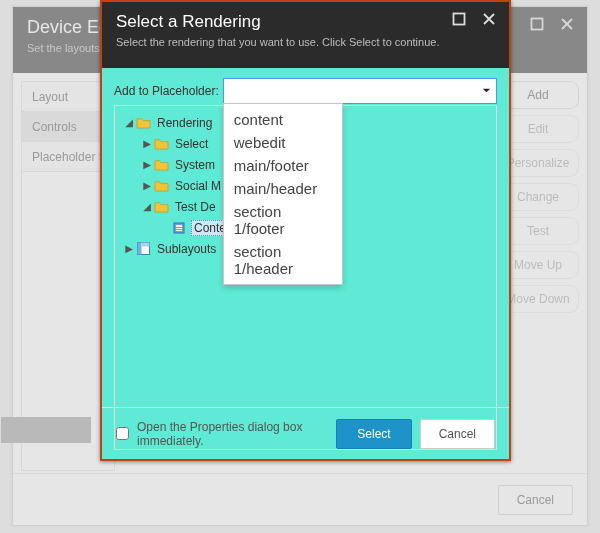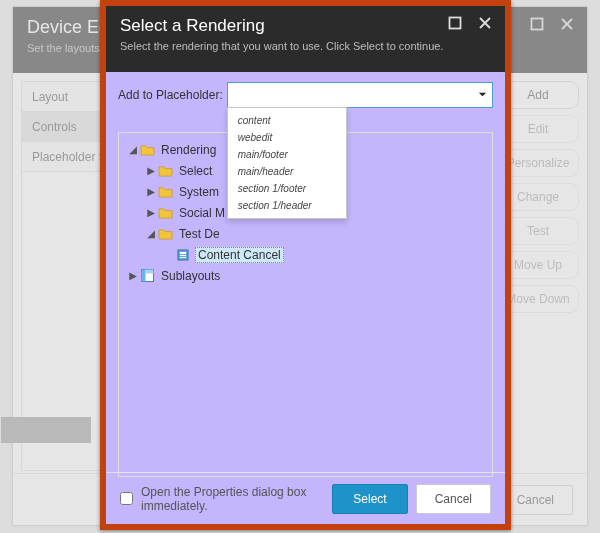--- a/index.html
+++ b/index.html
@@ -18,33 +18,33 @@
   .tab.selected{background:#e3e3e3;}
   .right-buttons{position:absolute;right:0;top:0;width:82px;display:flex;flex-direction:column;gap:6px;}
   .r-btn{height:28px;border:1px solid #d6d6d6;background:#fff;font-size:12px;color:#555;border-radius:9px;cursor:pointer;}
   .r-btn.dim{opacity:.55;cursor:default;}
   .back-footer{position:absolute;left:0;right:0;bottom:0;height:52px;border-top:1px solid #e2e2e2;display:flex;align-items:center;justify-content:flex-end;padding:0 14px;}
   .ghost-btn{height:30px;padding:0 18px;border:1px solid #ccc;background:#fff;border-radius:2px;font-size:12px;color:#555;cursor:pointer;}
   .gray-strip{position:absolute;left:-12px;width:90px;height:26px;bottom:82px;background:#9c9c9c;}
   
   .overlay{position:absolute;inset:0;background:rgba(210,210,210,.55);}
   
-  .front-dialog{position:absolute;left:100px;top:0;width:411px;height:530px;background:#c4b5fd;box-shadow:0 1px 4px rgba(0,0,0,.45);border:6px solid #c2410c;}
+  .front-dialog{position:absolute;left:100px;top:0;width:411px;height:461px;background:#5eead4;box-shadow:0 1px 4px rgba(0,0,0,.45);border:2px solid #c2410c;}
   .front-header{background:#2b2b2b;color:#eee;height:66px;padding:10px 14px;position:relative;}
   .front-header h1{font-size:17px;font-weight:400;color:#fff;}
   .front-header p{font-size:11px;color:#bdbdbd;margin-top:4px;}
   .front-body{padding:10px 12px 0 12px;}
-  .placeholder-row{display:flex;align-items:center;gap:4px;font-size:12px;margin-bottom:24px;}
+  .placeholder-row{display:flex;align-items:center;gap:4px;font-size:12px;margin-bottom:1px;}
   .pl-label{color:#333;white-space:nowrap;}
   .pl-input{flex:1;position:relative;}
   .pl-input .box{height:26px;border:1px solid #4e9bd4;background:#fff;width:100%;padding:0 22px 0 6px;font-size:12px;}
   .pl-input .caret{position:absolute;right:6px;top:50%;transform:translateY(-50%);}
   .pl-input .caret svg{width:9px;height:9px;}
   .dropdown{position:absolute;left:0;top:25px;width:120px;background:#fff;border:1px solid #c7c7c7;box-shadow:0 3px 6px rgba(0,0,0,.18);z-index:20;padding:4px 0;}
-  .dropdown div{padding:3px 10px;font-size:10px;color:#444;cursor:pointer;font-style:italic;}
+  .dropdown div{padding:3px 10px;font-size:15px;color:#444;cursor:pointer;}
   .tree-wrap{border:1px solid #ddd;height:345px;padding:6px 4px;overflow:hidden;position:relative;}
   .node{display:flex;align-items:center;height:21px;font-size:12px;color:#333;white-space:nowrap;cursor:pointer;}
   .spacer{display:inline-block;}
   .toggle{width:12px;text-align:center;color:#555;font-size:10px;}
   .folder-ico{width:16px;height:14px;margin-right:4px;display:flex;align-items:center;justify-content:center;}
   .folder-ico svg{width:15px;height:13px;}
   .item-ico{width:16px;height:14px;margin-right:4px;display:flex;align-items:center;justify-content:center;}
   .item-ico svg{width:12px;height:12px;}
   .sublayout-ico svg{width:13px;height:13px;}
   .node.selected .lbl{background:#cfe8f7;border:1px dotted #4e9bd4;padding:0 2px;}

